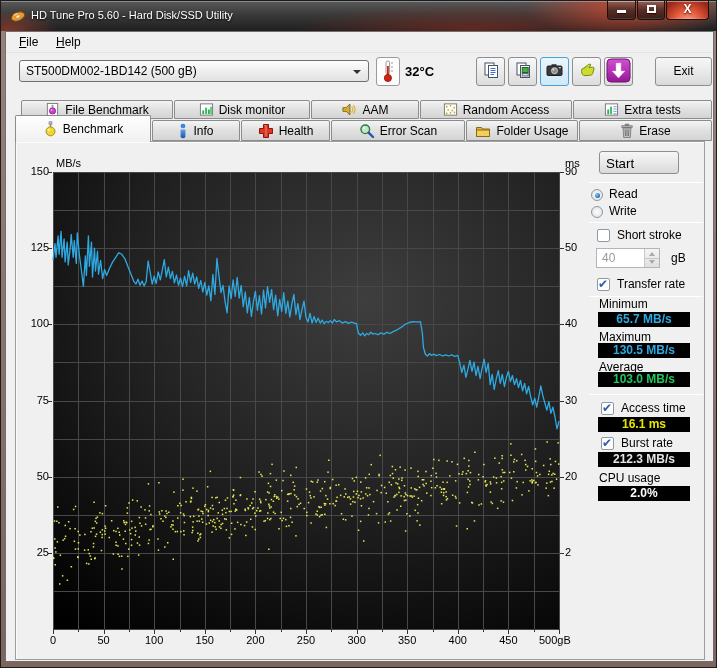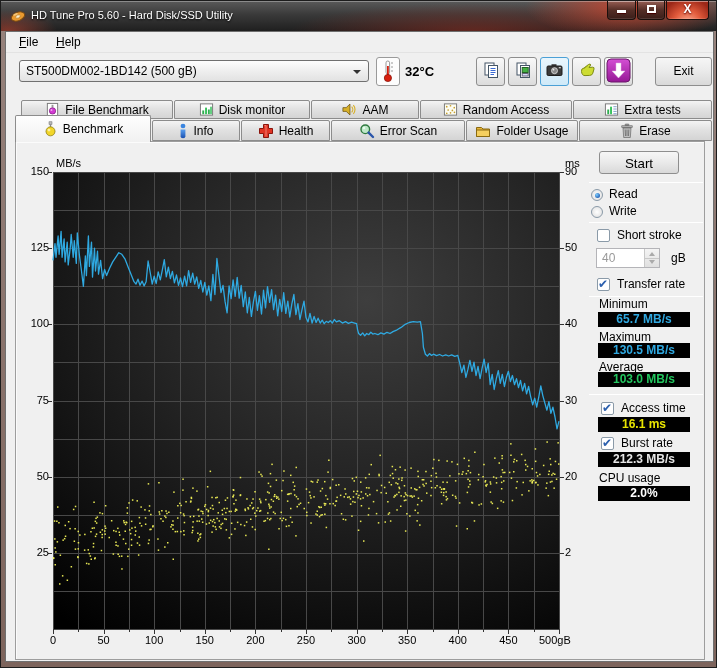--- a/index.html
+++ b/index.html
@@ -56,21 +56,21 @@
   
   #plot{position:absolute;left:52px;top:171px;width:506px;height:457px;z-index:2;
         background:radial-gradient(95% 90% at 62% 28%, #3e3e3e 0%, #232323 46%, #000 100%);}
   #plot svg{overflow:visible;display:block;}
   .axlbl{position:absolute;font-size:11px;color:#000;z-index:3;}
   .axlbl.r{text-align:right;}
   .axlbl.c{text-align:center;}
   
   .sep{position:absolute;left:588px;width:114px;height:1px;background:#d8d8d8;border-bottom:1px solid #fff;z-index:3;}
   #start-btn{position:absolute;left:598px;top:150px;width:80px;height:23px;border:1px solid #8e8e8e;border-radius:3px;z-index:3;
-        background:linear-gradient(180deg,#f6f6f6,#ebebeb 45%,#d9d9d9);text-align:center;line-height:21px;}
+        background:linear-gradient(180deg,#f6f6f6,#ebebeb 45%,#d9d9d9);text-align:left;line-height:21px;}
   .plabel{position:absolute;font-size:12px;z-index:3;white-space:nowrap;}
   .radio{position:absolute;width:12px;height:12px;border:1px solid #8a9aa8;border-radius:50%;background:radial-gradient(#ffffff,#dcdcdc);z-index:3;}
   .radio.sel::after{content:'';position:absolute;left:2.5px;top:2.5px;width:5px;height:5px;border-radius:50%;
         background:radial-gradient(circle at 35% 35%, #7fd0ff, #2a66b8 70%);}
   .cb{position:absolute;width:13px;height:13px;border:1px solid #8a9aa8;background:#fff;z-index:3;border-radius:2px;}
   .cb.checked::after{content:'\2714';position:absolute;left:0px;top:-2px;color:#2b5fae;font-size:12px;font-family:"DejaVu Sans",sans-serif;}
   #stroke-spin{position:absolute;left:595px;top:247px;width:64px;height:20px;border:1px solid #b4b4b8;background:#fff;z-index:3;}
   #stroke-spin .val{position:absolute;left:5px;top:2px;color:#9a9a9a;}
   #spin-btns{position:absolute;right:0;top:0;width:15px;height:100%;border-left:1px solid #c8c8c8;background:linear-gradient(180deg,#f4f4f4,#e0e0e0);}
   #spin-btns i{position:absolute;left:4px;width:0;height:0;border-left:3.5px solid transparent;border-right:3.5px solid transparent;}

